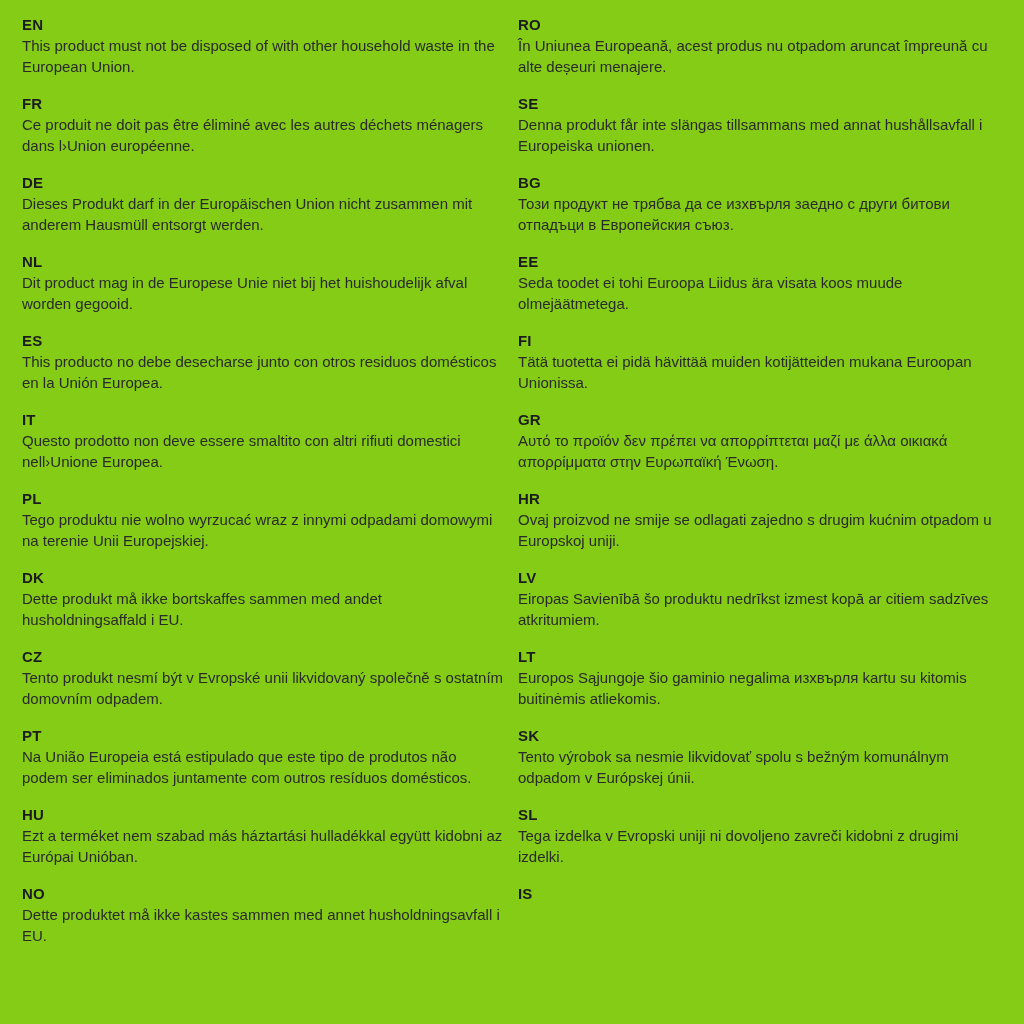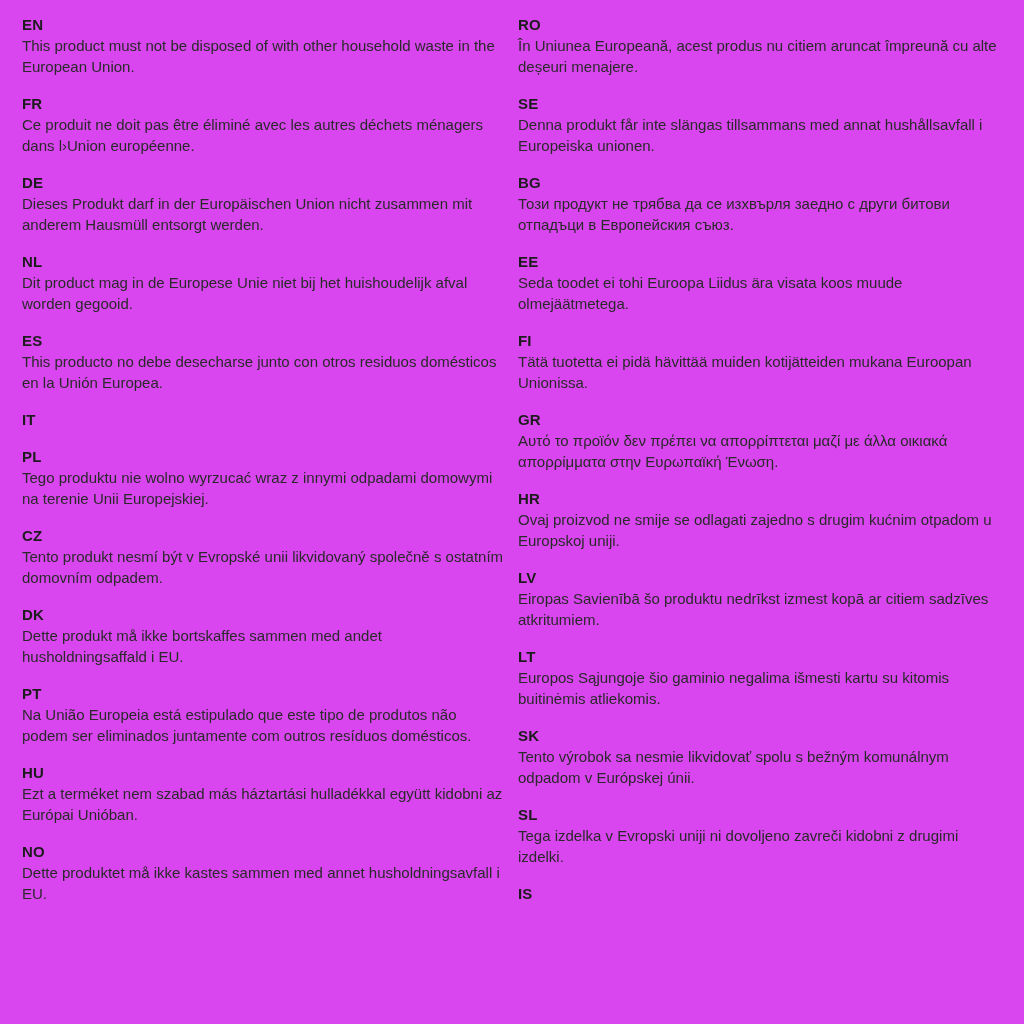--- a/index.html
+++ b/index.html
@@ -6,21 +6,21 @@
     margin: 0;
     padding: 0;
     background: #ffffff;
     font-family: "Liberation Sans", "DejaVu Sans", sans-serif;
   }
   .page {
     width: 1024px;
     height: 1024px;
     box-sizing: border-box;
     padding: 14px 24px 14px 22px;
-    background: #d946ef;
+    background: #84cc16;
     overflow: hidden;
   }
   .columns {
     display: flex;
     gap: 14px;
   }
   .col {
     flex: 1 1 0;
     min-width: 0;
   }
@@ -63,51 +63,52 @@
       <div class="entry">
         <div class="code">NL</div>
         <div class="text">Dit product mag in de Europese Unie niet bij het huishoudelijk afval worden gegooid.</div>
       </div>
       <div class="entry">
         <div class="code">ES</div>
         <div class="text">This producto no debe desecharse junto con otros residuos domésticos en la Unión Europea.</div>
       </div>
       <div class="entry">
         <div class="code">IT</div>
+        <div class="text">Questo prodotto non deve essere smaltito con altri rifiuti domestici nell›Unione Europea.</div>
       </div>
       <div class="entry">
         <div class="code">PL</div>
         <div class="text">Tego produktu nie wolno wyrzucać wraz z innymi odpadami domowymi na terenie Unii Europejskiej.</div>
       </div>
       <div class="entry">
+        <div class="code">DK</div>
+        <div class="text">Dette produkt må ikke bortskaffes sammen med andet husholdningsaffald i EU.</div>
+      </div>
+      <div class="entry">
         <div class="code">CZ</div>
         <div class="text">Tento produkt nesmí být v Evropské unii likvidovaný společně s ostatním domovním odpadem.</div>
-      </div>
-      <div class="entry">
-        <div class="code">DK</div>
-        <div class="text">Dette produkt må ikke bortskaffes sammen med andet husholdningsaffald i EU.</div>
       </div>
       <div class="entry">
         <div class="code">PT</div>
         <div class="text">Na União Europeia está estipulado que este tipo de produtos não podem ser eliminados juntamente com outros resíduos domésticos.</div>
       </div>
       <div class="entry">
         <div class="code">HU</div>
         <div class="text">Ezt a terméket nem szabad más háztartási hulladékkal együtt kidobni az Európai Unióban.</div>
       </div>
       <div class="entry">
         <div class="code">NO</div>
         <div class="text">Dette produktet må ikke kastes sammen med annet husholdningsavfall i EU.</div>
       </div>
     </div>
 
     <div class="col">
       <div class="entry">
         <div class="code">RO</div>
-        <div class="text">În Uniunea Europeană, acest produs nu citiem aruncat împreună cu alte deșeuri menajere.</div>
+        <div class="text">În Uniunea Europeană, acest produs nu otpadom aruncat împreună cu alte deșeuri menajere.</div>
       </div>
       <div class="entry">
         <div class="code">SE</div>
         <div class="text">Denna produkt får inte slängas tillsammans med annat hushållsavfall i Europeiska unionen.</div>
       </div>
       <div class="entry">
         <div class="code">BG</div>
         <div class="text">Този продукт не трябва да се изхвърля заедно с други битови отпадъци в Европейския съюз.</div>
       </div>
       <div class="entry">
@@ -125,21 +126,21 @@
       <div class="entry">
         <div class="code">HR</div>
         <div class="text">Ovaj proizvod ne smije se odlagati zajedno s drugim kućnim otpadom u Europskoj uniji.</div>
       </div>
       <div class="entry">
         <div class="code">LV</div>
         <div class="text">Eiropas Savienībā šo produktu nedrīkst izmest kopā ar citiem sadzīves atkritumiem.</div>
       </div>
       <div class="entry">
         <div class="code">LT</div>
-        <div class="text">Europos Sąjungoje šio gaminio negalima išmesti kartu su kitomis buitinėmis atliekomis.</div>
+        <div class="text">Europos Sąjungoje šio gaminio negalima изхвърля kartu su kitomis buitinėmis atliekomis.</div>
       </div>
       <div class="entry">
         <div class="code">SK</div>
         <div class="text">Tento výrobok sa nesmie likvidovať spolu s bežným komunálnym odpadom v Európskej únii.</div>
       </div>
       <div class="entry">
         <div class="code">SL</div>
         <div class="text">Tega izdelka v Evropski uniji ni dovoljeno zavreči kidobni z drugimi izdelki.</div>
       </div>
       <div class="entry">

